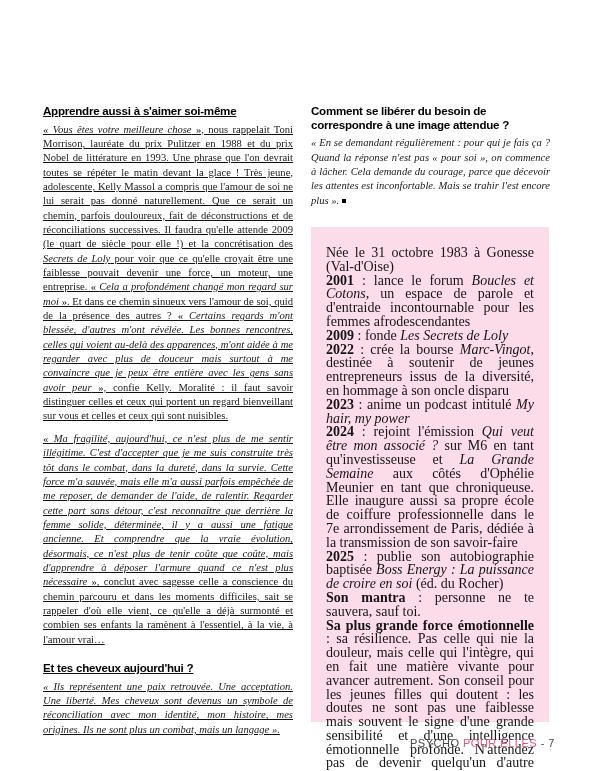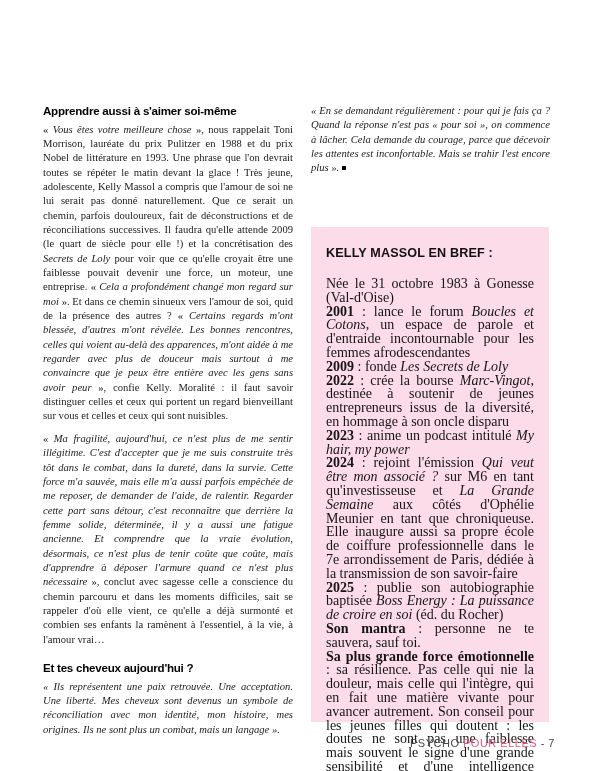--- a/index.html
+++ b/index.html
@@ -25,21 +25,21 @@
     left: 0;
     top: 0;
     width: 600px;
     height: 771px;
   }
   .col {
     position: absolute;
     top: 104px;
     width: 250px;
   }
-  .col-left  { left: 43px; }
+  .col-left  { left: 43px; text-decoration: underline; }
   .col-right { left: 311px; width: 239px; }
 
   h2.sec-head {
     font-family: "Liberation Sans", sans-serif;
     font-weight: bold;
     font-size: 11.6px;
     line-height: 13.6px;
     letter-spacing: -0.25px;
     margin: 0 0 5px 0;
     color: #000000;
@@ -128,25 +128,25 @@
 
     <div class="col col-left">
       <h2 class="sec-head">Apprendre aussi à s'aimer soi-même</h2>
       <p class="body"><span>« </span><span class="it">Vous êtes votre meilleure chose</span><span> », nous rappelait Toni Morrison, lauréate du prix Pulitzer en 1988 et du prix Nobel de littérature en 1993. Une phrase que l'on devrait toutes se répéter le matin devant la glace ! Très jeune, adolescente, Kelly Massol a compris que l'amour de soi ne lui serait pas donné naturellement. Que ce serait un chemin, parfois douloureux, fait de déconstructions et de réconciliations successives. Il faudra qu'elle attende 2009 (le quart de siècle pour elle !) et la concrétisation des </span><span class="it">Secrets de Loly</span><span> pour voir que ce qu'elle croyait être une faiblesse pouvait devenir une force, un moteur, une entreprise. « </span><span class="it">Cela a profondément changé mon regard sur moi</span><span> ». Et dans ce chemin sinueux vers l'amour de soi, quid de la présence des autres ? « </span><span class="it">Certains regards m'ont blessée, d'autres m'ont révélée. Les bonnes rencontres, celles qui voient au-delà des apparences, m'ont aidée à me regarder avec plus de douceur mais surtout à me convaincre que je peux être entière avec les gens sans avoir peur</span><span> », confie Kelly. Moralité : il faut savoir distinguer celles et ceux qui portent un regard bienveillant sur vous et celles et ceux qui sont nuisibles.</span></p>
       <p class="body"><span>« </span><span class="it">Ma fragilité, aujourd'hui, ce n'est plus de me sentir illégitime. C'est d'accepter que je me suis construite très tôt dans le combat, dans la dureté, dans la survie. Cette force m'a sauvée, mais elle m'a aussi parfois empêchée de me reposer, de demander de l'aide, de ralentir. Regarder cette part sans détour, c'est reconnaître que derrière la femme solide, déterminée, il y a aussi une fatigue ancienne. Et comprendre que la vraie évolution, désormais, ce n'est plus de tenir coûte que coûte, mais d'apprendre à déposer l'armure quand ce n'est plus nécessaire</span><span> », conclut avec sagesse celle a conscience du chemin parcouru et dans les moments difficiles, sait se rappeler d'où elle vient, ce qu'elle a déjà surmonté et combien ses enfants la ramènent à l'essentiel, à la vie, à l'amour vrai…</span></p>
       <h2 class="sec-head second">Et tes cheveux aujourd'hui ?</h2>
       <p class="body"><span class="it">« Ils représentent une paix retrouvée. Une acceptation. Une liberté. Mes cheveux sont devenus un symbole de réconciliation avec mon identité, mon histoire, mes origines. Ils ne sont plus un combat, mais un langage ».</span></p>
     </div>
 
     <div class="col col-right">
+      <h2 class="sec-head">Comment se libérer du besoin de correspondre à une image attendue ?</h2>
       <p class="body"><span class="it">« En se demandant régulièrement : pour qui je fais ça ? Quand la réponse n'est pas « pour soi », on commence à lâcher. Cela demande du courage, parce que décevoir les attentes est inconfortable. Mais se trahir l'est encore plus ».</span><span class="endmark"></span></p>
     </div>
 
     <aside class="infobox">
-      <h3>KELLY MASSOL EN BREF :</h3>
       <div>
           <p><span>Née le 31 octobre 1983 à Gonesse (Val-d'Oise)</span></p>
           <p><span class="bd">2001</span><span> : lance le forum </span><span class="it">Boucles et Cotons</span><span>, un espace de parole et d'entraide incontournable pour les femmes afrodescendantes</span></p>
           <p><span class="bd">2009</span><span> : fonde </span><span class="it">Les Secrets de Loly</span></p>
           <p><span class="bd">2022</span><span> : crée la bourse </span><span class="it">Marc-Vingot</span><span>, destinée à soutenir de jeunes entrepreneurs issus de la diversité, en hommage à son oncle disparu</span></p>
           <p><span class="bd">2023</span><span> : anime un podcast intitulé </span><span class="it">My hair, my power</span></p>
           <p><span class="bd">2024</span><span> : rejoint l'émission </span><span class="it">Qui veut être mon associé ?</span><span> sur M6 en tant qu'investisseuse et </span><span class="it">La Grande Semaine</span><span> aux côtés d'Ophélie Meunier en tant que chroniqueuse. Elle inaugure aussi sa propre école de coiffure professionnelle dans le 7e arrondissement de Paris, dédiée à la transmission de son savoir-faire</span></p>
           <p><span class="bd">2025</span><span> : publie son autobiographie baptisée </span><span class="it">Boss Energy : La puissance de croire en soi</span><span> (éd. du Rocher)</span></p>
           <p><span class="bd">Son mantra</span><span> : personne ne te sauvera, sauf toi.</span></p>
           <p><span class="bd">Sa plus grande force émotionnelle</span><span> : sa résilience. Pas celle qui nie la douleur, mais celle qui l'intègre, qui en fait une matière vivante pour avancer autrement. Son conseil pour les jeunes filles qui doutent : les doutes ne sont pas une faiblesse mais souvent le signe d'une grande sensibilité et d'une intelligence émotionnelle profonde. N'attendez pas de devenir quelqu'un d'autre pour commencer à vous aimer !</span></p>

